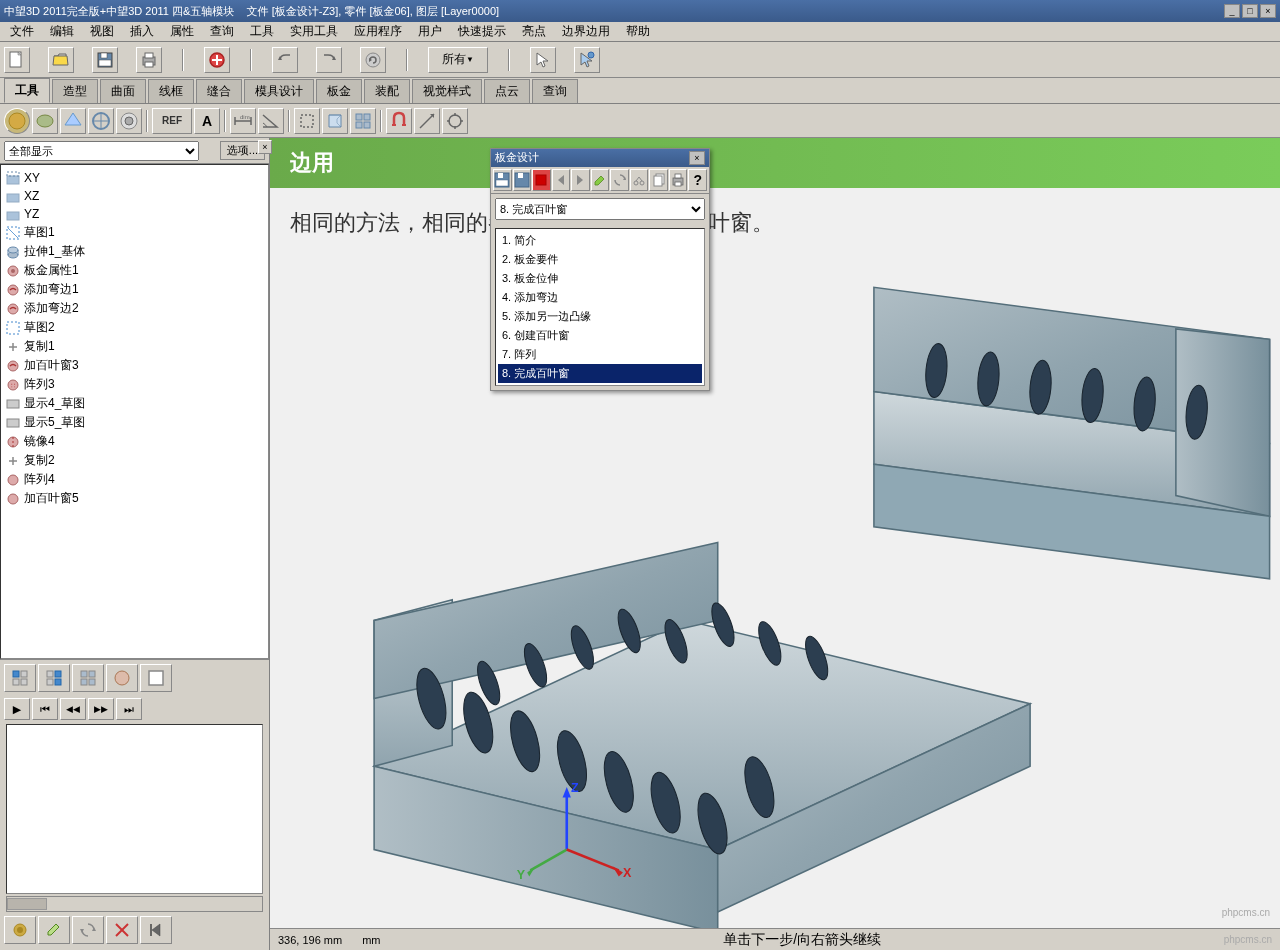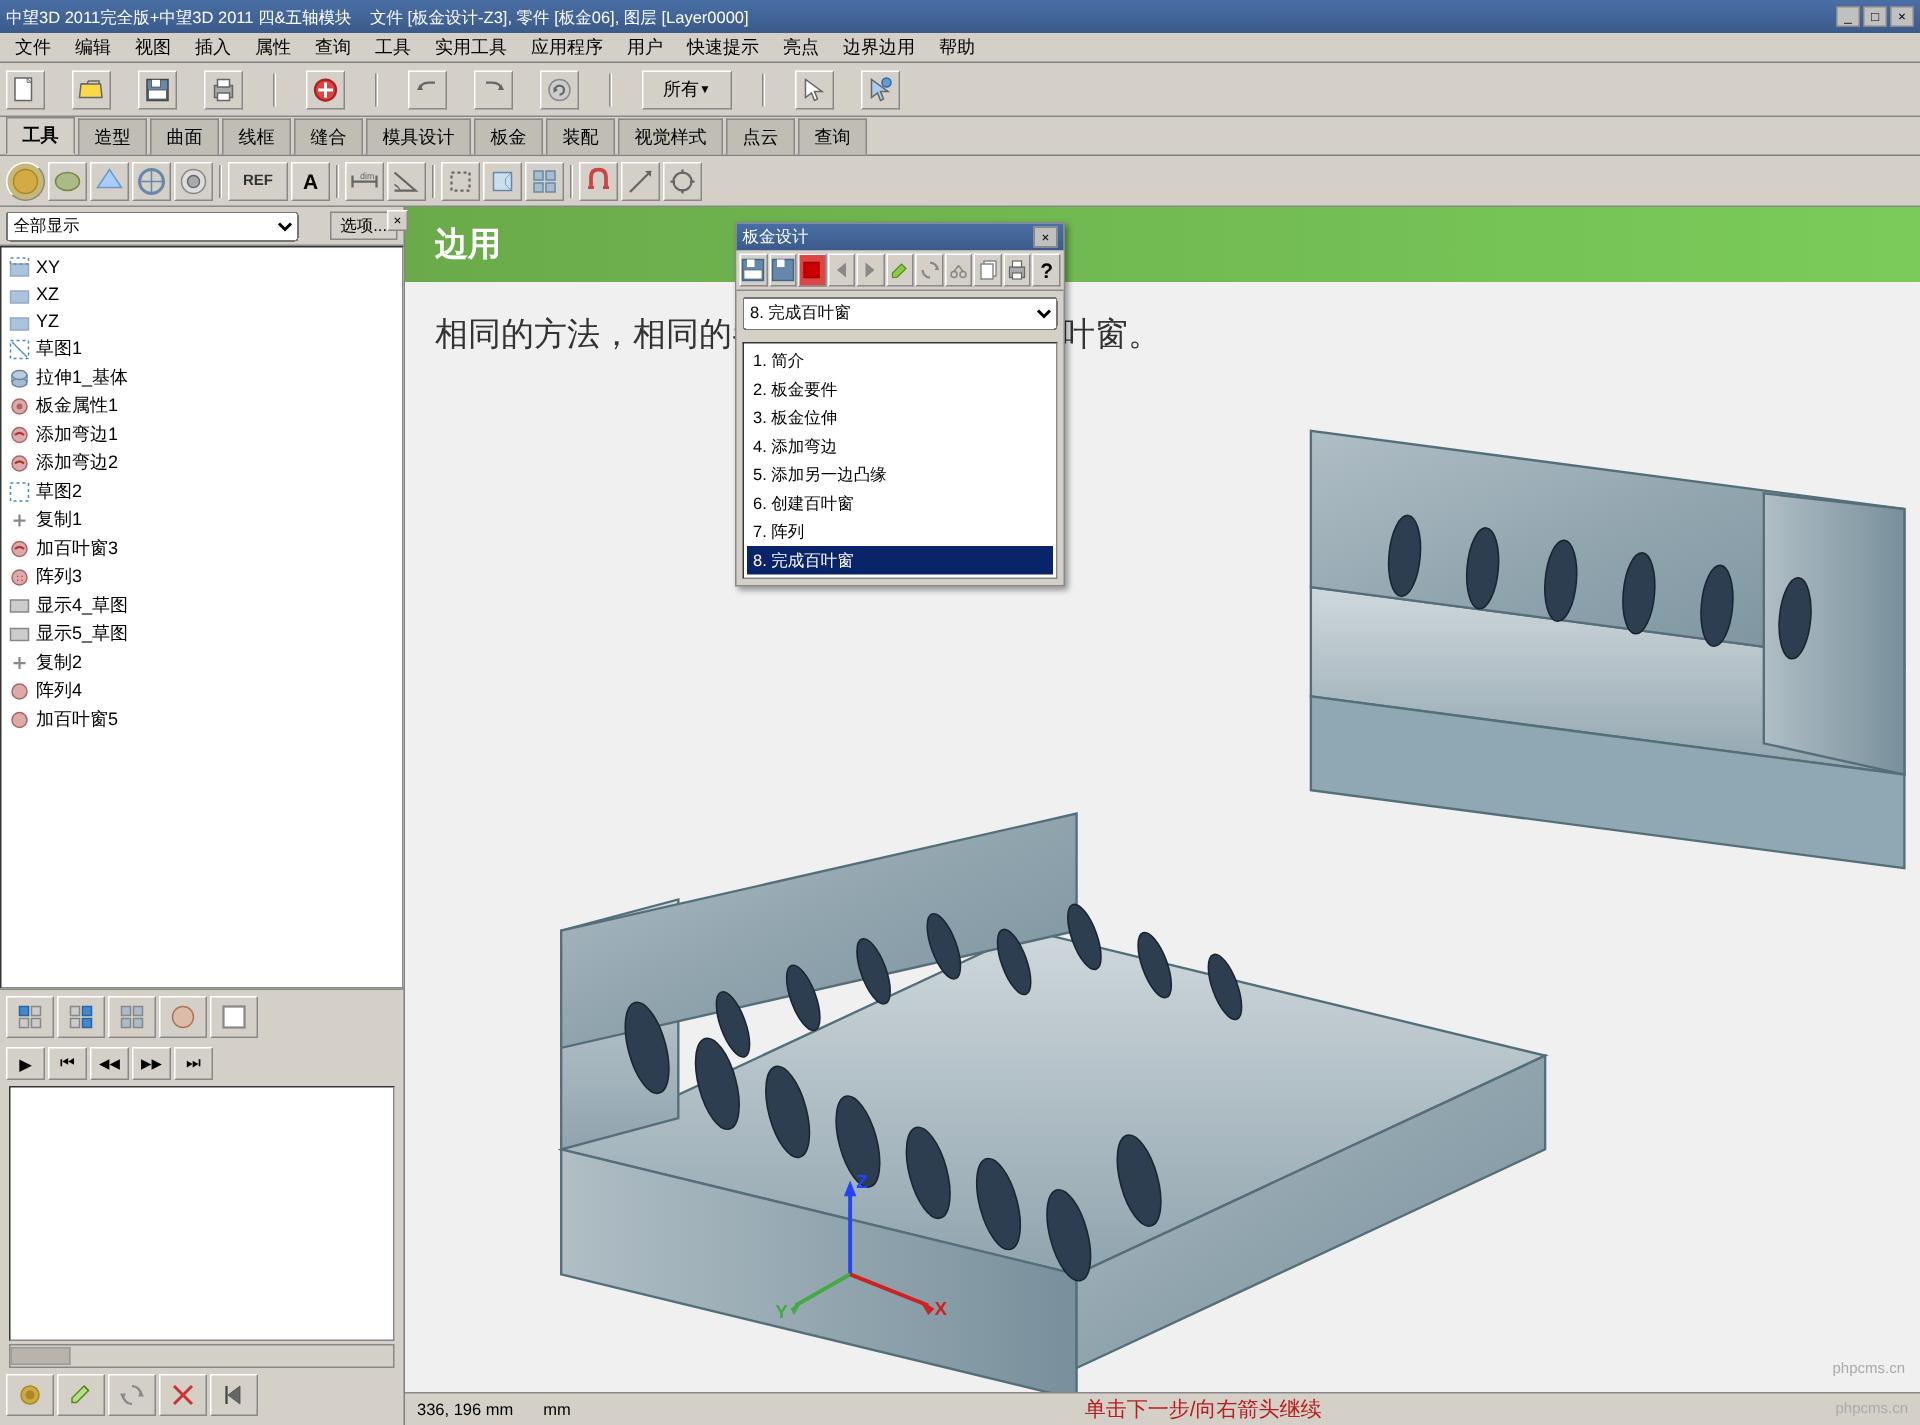--- a/index.html
+++ b/index.html
@@ -676,20 +676,29 @@
 
       <div class="tree-item">
         <span class="tree-icon">
           <svg width="14" height="14" viewBox="0 0 14 14">
               <rect x="1" y="3" width="12" height="8" fill="#cccccc" stroke="#888" stroke-width="1"></rect>
             </svg>
         </span>
         <span>显示5_草图</span>
       </div>
 
+      <div class="tree-item">
+        <span class="tree-icon">
+          <svg width="14" height="14" viewBox="0 0 14 14">
+              <circle cx="7" cy="7" r="5" fill="#ddaaaa" stroke="#aa6666" stroke-width="1"></circle>
+              <line x1="7" y1="2" x2="7" y2="12" stroke="#aa3333" stroke-width="1" stroke-dasharray="2"></line>
+            </svg>
+        </span>
+        <span>镜像4</span>
+      </div>
 
       <div class="tree-item">
         <span class="tree-icon">
           <svg width="14" height="14" viewBox="0 0 14 14">
               <line x1="3" y1="7" x2="11" y2="7" stroke="#888" stroke-width="1.5"></line>
               <line x1="7" y1="3" x2="7" y2="11" stroke="#888" stroke-width="1.5"></line>
             </svg>
         </span>
         <span>复制2</span>
       </div>
@@ -999,17 +1008,17 @@
           <text x="54" y="26" font-size="12" fill="#cc2222" font-weight="bold">X</text>
         </g>
       </svg>
 
       <div id="watermark">phpcms.cn</div>
     </div>
 
     <div id="status-bar">
       <span>336, 196 mm</span>
       <span style="margin-left:20px; font-size:11px;">mm</span>
-      <span style="flex:1; text-align:center; font-size:14px; color:#b91c1c;">单击下一步/向右箭头继续</span>
+      <span style="flex:1; text-align:center; font-size:14px; color:#000000;">单击下一步/向右箭头继续</span>
       <span style="font-size:10px; color:#aaa;">phpcms.cn</span>
     </div>
   </div>
 </div>
 
 </body></html>

